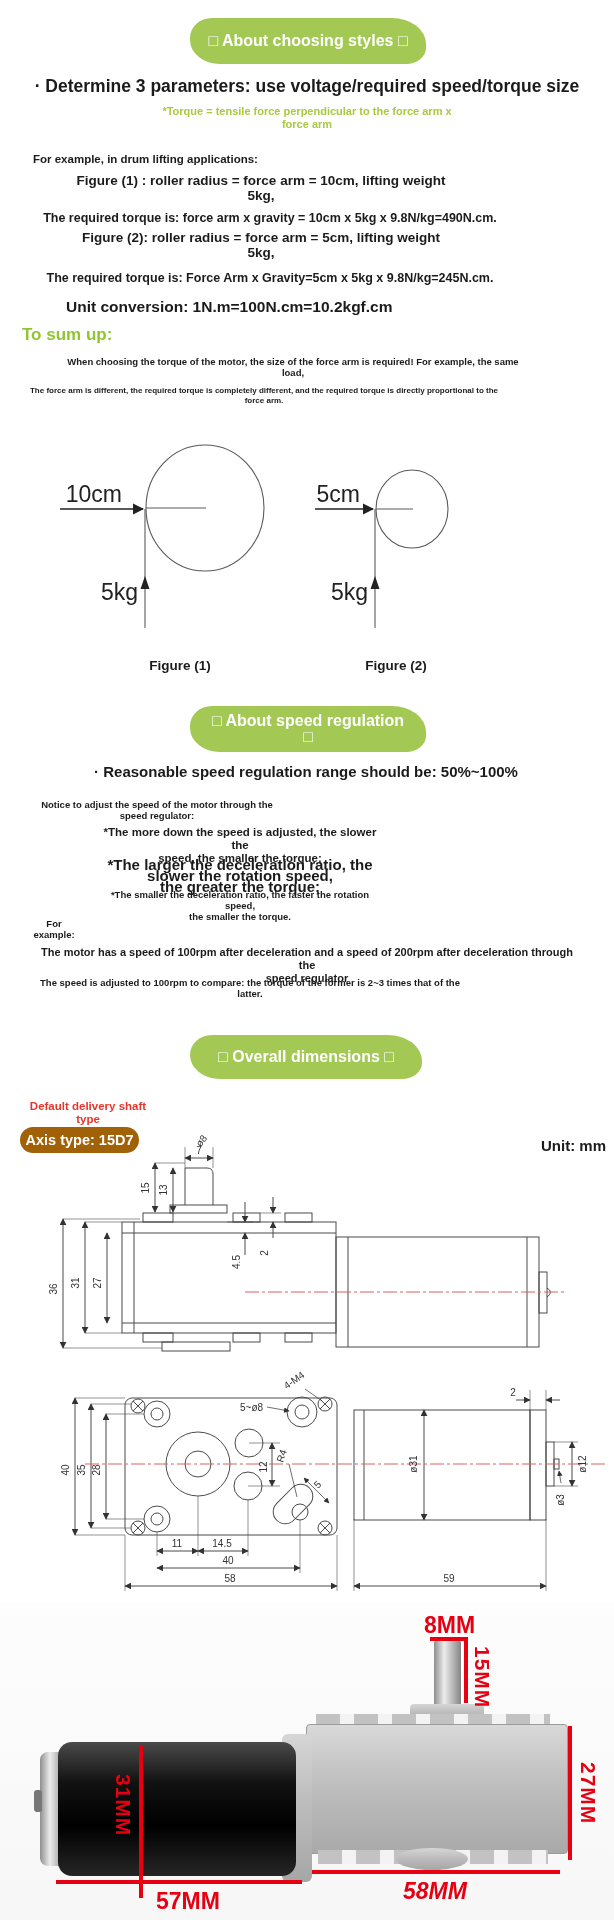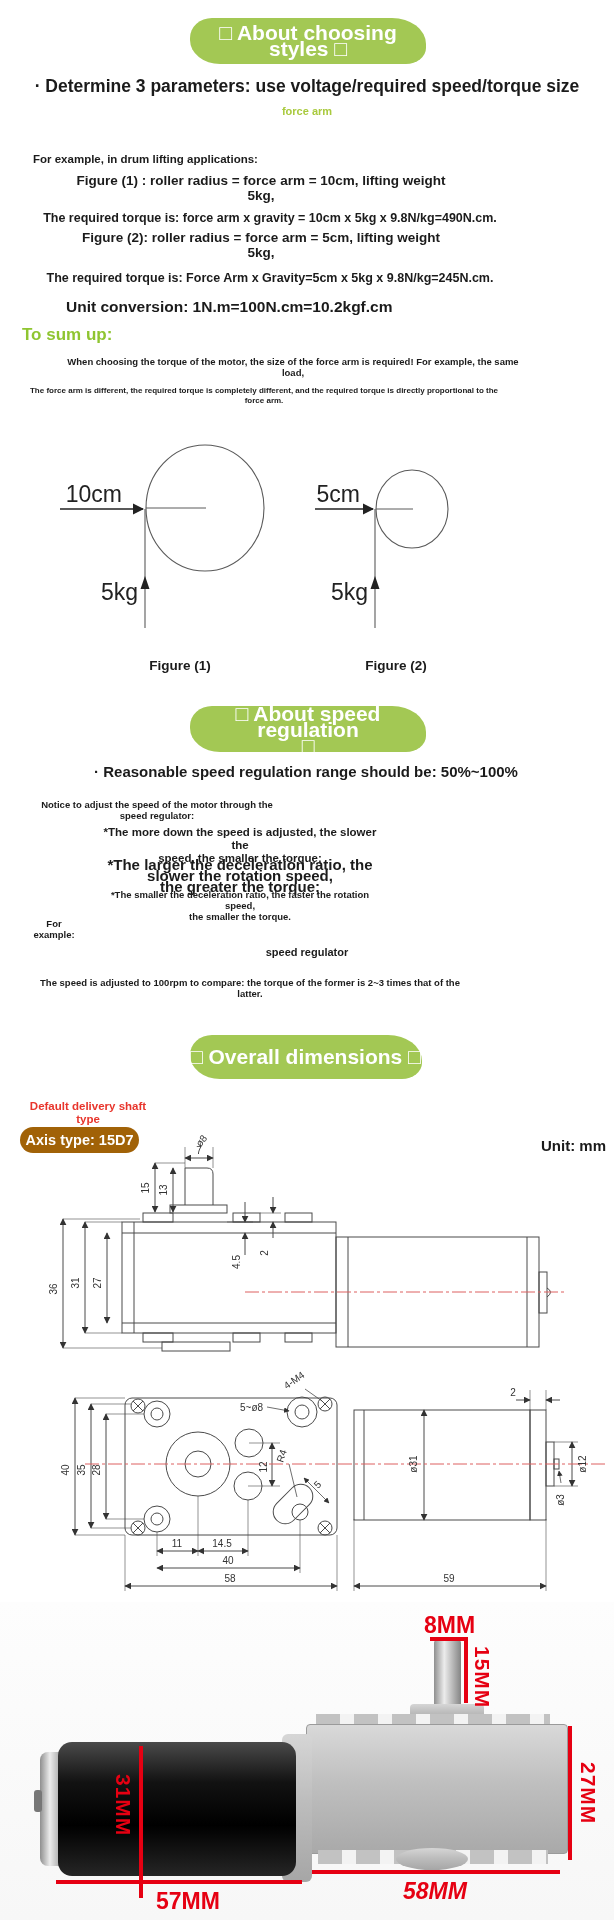--- a/index.html
+++ b/index.html
@@ -2,21 +2,21 @@
 <html><head>
 <meta charset="utf-8">
 <style>
   html,body{margin:0;padding:0;background:#e9e9e9;}
   #screen{position:relative;width:614px;height:1920px;margin:0 auto;background:#ffffff;
     font-family:"Liberation Sans",sans-serif;color:#1b1b1b;overflow:hidden;}
   .abs{position:absolute;}
   .b{font-weight:700;}
   .c{text-align:center;}
   .banner{position:absolute;background:#a3c854;border-radius:22px 34px 20px 30px / 20px 26px 16px 24px;
-    display:flex;align-items:center;color:#ffffff;font-weight:700;font-size:21px;
+    display:flex;align-items:center;justify-content:center;color:#ffffff;font-weight:700;font-size:16px;
     text-align:center;line-height:16px;}
   .banner::before{content:"";position:absolute;left:-12px;right:-8px;top:5px;bottom:6px;z-index:-1;
     background:#b9d578;border-radius:30px 40px 26px 36px / 24px 30px 22px 28px;transform:rotate(-1deg);}
   .green-note{color:#a9ca3e;font-weight:700;font-size:11px;line-height:13px;}
   .sumup-label{color:#8fc531;font-weight:700;font-size:17px;}
   .red-note{color:#e8352c;font-weight:700;font-size:11.5px;line-height:13px;}
   .badge{position:absolute;background:#a16207;color:#fff;font-weight:700;font-size:14.5px;
     border-radius:13px;display:flex;align-items:center;justify-content:center;}
   svg{font-family:"Liberation Sans",sans-serif;}
   .cadtxt{fill:#333;font-size:10px;}
@@ -35,20 +35,21 @@
 
 <div id="screen">
 
   <div class="banner" style="left:190px;top:18px;width:236px;height:46px;">
     <span>□ About choosing styles □</span>
   </div>
 
   <div class="abs b c" style="left:0;top:76px;width:614px;font-size:17.5px;">· Determine 3 parameters: use voltage/required speed/torque size</div>
 
   <div class="abs c green-note" style="left:0;top:105px;width:614px;">
+    <div>*Torque = tensile force perpendicular to the force arm x</div>
     <div>force arm</div>
   </div>
 
   <div class="abs b" style="left:33px;top:153px;font-size:11.5px;">For example, in drum lifting applications:</div>
 
   <div class="abs b c" style="left:20px;top:174px;width:482px;font-size:13.5px;line-height:14.5px;">
     <div>Figure (1) : roller radius = force arm = 10cm, lifting weight</div>
     <div>5kg,</div>
   </div>
 
@@ -127,20 +128,21 @@
     <div>*The smaller the deceleration ratio, the faster the rotation speed,</div>
     <div>the smaller the torque.</div>
   </div>
 
   <div class="abs b c" style="left:24px;top:918px;width:60px;font-size:9.5px;line-height:11px;">
     <div>For</div>
     <div>example:</div>
   </div>
 
   <div class="abs b c" style="left:40px;top:946px;width:534px;font-size:11px;line-height:13px;">
+    <div>The motor has a speed of 100rpm after deceleration and a speed of 200rpm after deceleration through the</div>
     <div>speed regulator</div>
   </div>
 
   <div class="abs b c" style="left:40px;top:977px;width:420px;font-size:9.5px;line-height:11px;">
     <div>The speed is adjusted to 100rpm to compare: the torque of the former is 2~3 times that of the</div>
     <div>latter.</div>
   </div>
 
   <div class="banner" style="left:190px;top:1035px;width:232px;height:44px;">
     <span>□ Overall dimensions □</span>

